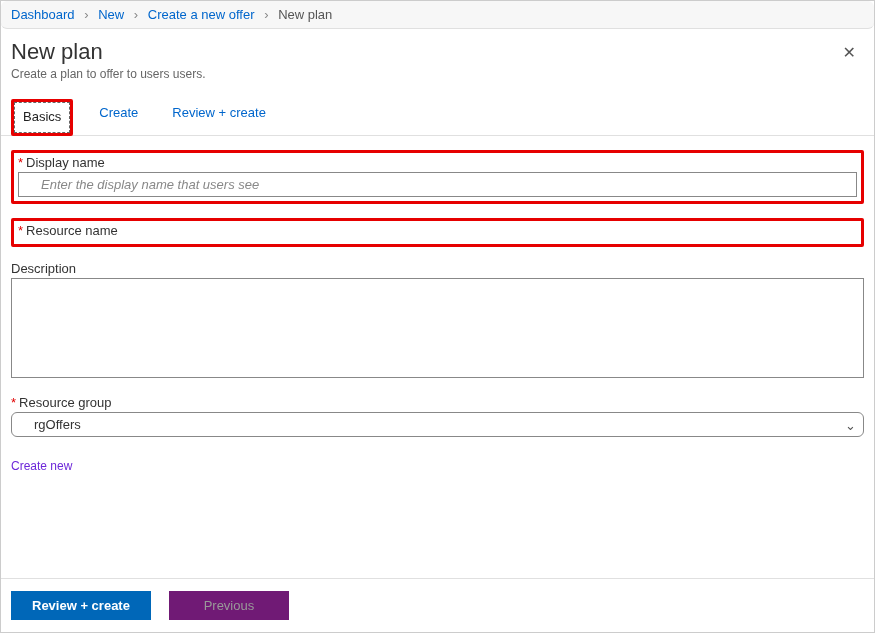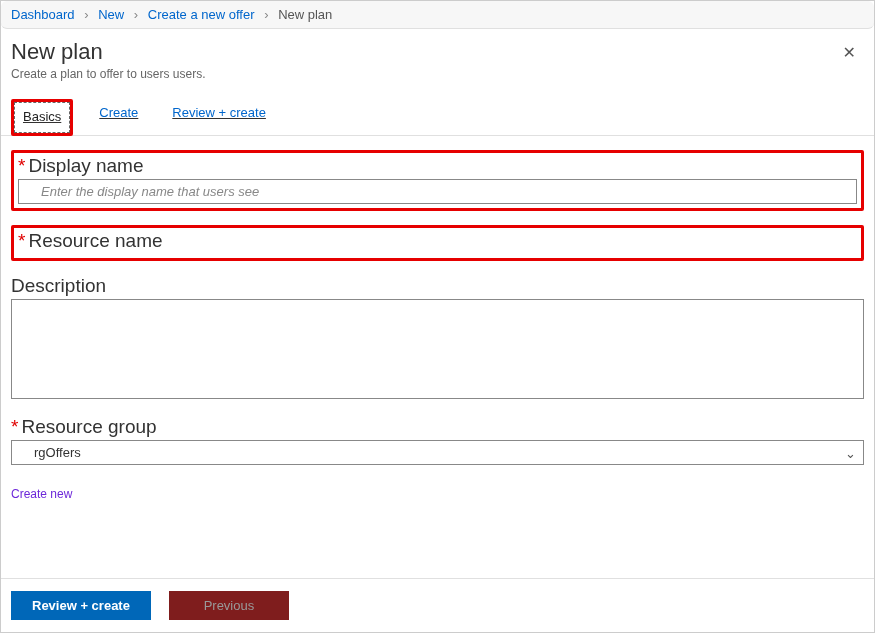--- a/index.html
+++ b/index.html
@@ -35,21 +35,20 @@
     .close-btn {
       background: none; border: none; cursor: pointer;
       font-size: 16px; color: #555; padding: 4px;
       font-family: inherit;
     }
     .tabs {
       display: flex;
       gap: 18px;
       padding: 10px 10px 0 10px;
       border-bottom: 1px solid #e0e0e0;
-      text-decoration: underline;
     }
     .tab {
       padding: 6px 8px 8px 8px;
       cursor: pointer;
       color: #0066cc;
       font-size: 13px;
     }
     .tab.active {
       color: #222;
       border: 1px dashed #666;
@@ -68,35 +67,35 @@
       padding: 14px 10px 10px 10px;
       display: flex;
       flex-direction: column;
       gap: 14px;
     }
     .field-group.highlight {
       border: 3px solid #e60000;
       border-radius: 2px;
       padding: 2px 4px 4px 4px;
     }
-    .field-label { font-size: 19px; color: #333; display: block; margin-bottom: 2px; }
+    .field-label { font-size: 13px; color: #333; display: block; margin-bottom: 2px; }
     .req { color: #e00000; margin-right: 3px; }
     .text-input, .select-input {
       width: 100%;
       padding: 4px 22px;
       font-size: 13px;
       font-family: inherit;
       border: 1px solid #888;
       background: #fff;
       color: #333;
     }
     .text-input::placeholder { font-style: italic; color: #888; }
     textarea.text-input { height: 100px; resize: none; }
     .select-wrap { position: relative; }
-    .select-input { appearance: none; padding-right: 24px; }
+    .select-input { appearance: none; padding-right: 24px; border-radius: 6px; }
     .chevron {
       position: absolute; right: 8px; top: 50%;
       transform: translateY(-50%); pointer-events: none;
       color: #555;
     }
     .link-btn {
       background: none; border: none; color: #6d28d9;
       font-size: 12px; cursor: pointer; padding: 0; margin-top: 22px;
       font-family: inherit; text-align: right;
     }
@@ -108,21 +107,21 @@
     }
     .btn {
       padding: 6px 20px;
       font-size: 13px;
       font-family: inherit;
       cursor: pointer;
       border: 1px solid transparent;
       min-width: 120px;
     }
     .btn-primary { background: #0067b8; color: #fff; font-weight: 600; }
-    .btn-secondary { background: #7f1d1d; color: #999; }
+    .btn-secondary { background: #701a75; color: #999; }
     .btn-outline { background: #fff; color: #0067b8; border: 1px solid #0067b8; }
   </style>
 </head>
 <body>
 
 <div class="breadcrumb">
   <a href="#">Dashboard</a>
   <span class="sep">›</span>
   <a href="#">New</a>
   <span class="sep">›</span>

